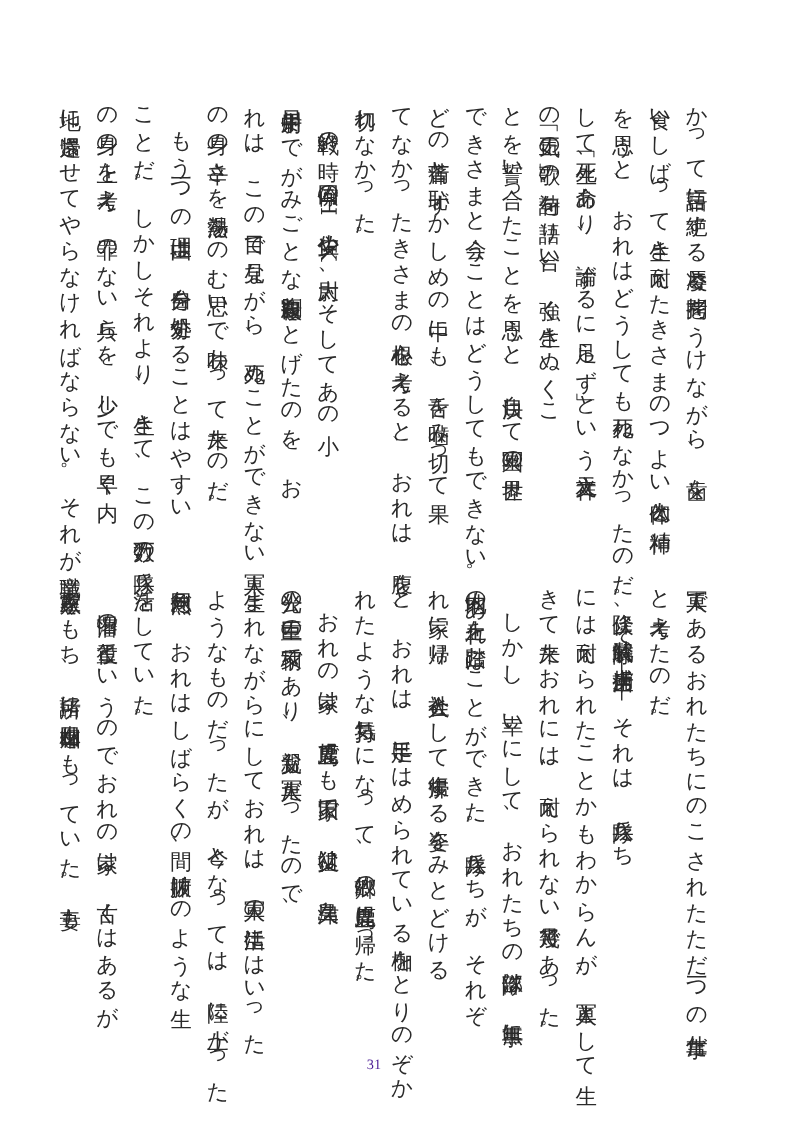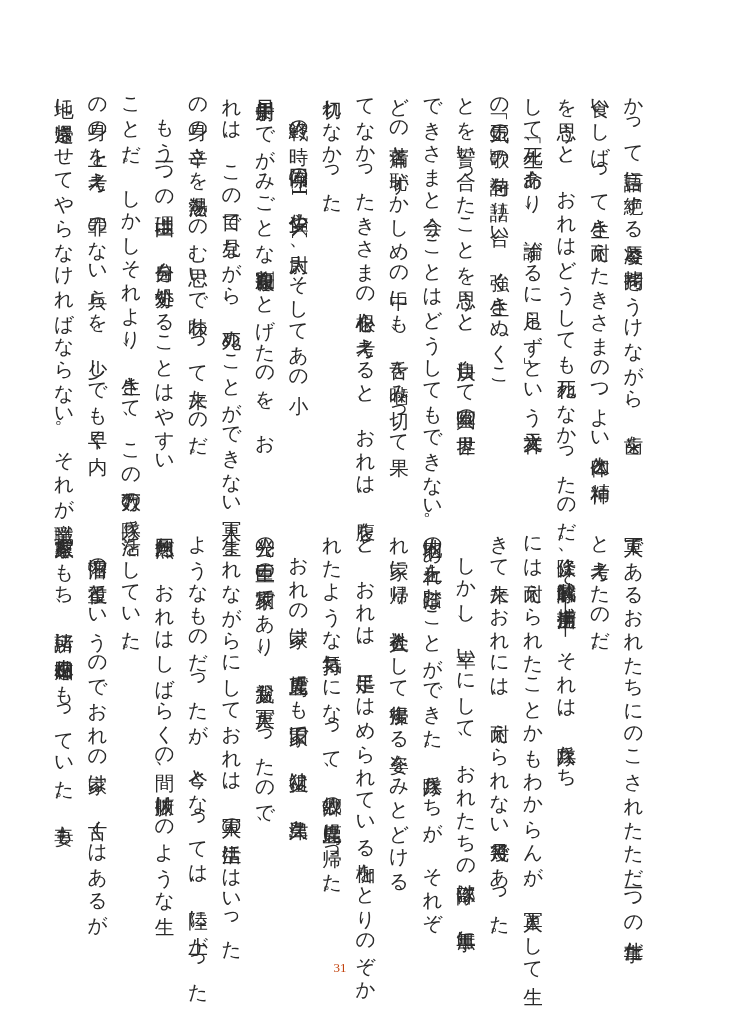--- a/index.html
+++ b/index.html
@@ -7,21 +7,21 @@
            font-family: "DejaVu Serif", "Liberation Serif", serif; color: #2a2a2a; }
     .page { position: absolute; left: 0; top: 0; width: 730px; height: 1024px; background: #ffffff; }
     .block { position: absolute; right: 82px; width: 570px; height: 420px; }
     .block.top { top: 84px; }
     .block.bottom { top: 522px; }
     .col { position: absolute; top: 0; width: 30px; height: 420px;
            writing-mode: vertical-rl; text-orientation: mixed;
            font-size: 19.6px; line-height: 30px; letter-spacing: 1.2px;
            white-space: nowrap; overflow: visible; }
     .page-number { position: absolute; left: 0; width: 680px; top: 960px; text-align: center;
-                   font-size: 13px; color: #c2410c; font-family: "Liberation Serif", serif; }
+                   font-size: 13px; color: #4c1d95; font-family: "Liberation Serif", serif; }
   </style>
 </head>
 <body>
 
 <div class="page">
   <div class="block top">
     <div class="col" style="right:0px">かって言語に絶する凌辱と拷問をうけながら、歯を</div>
     <div class="col" style="right:33.5px">食いしばって生き耐えたきさまのつよい肉体と精神</div>
     <div class="col" style="right:67px">を思うと、おれはどうしても死ねなかったのだ。そ</div>
     <div class="col" style="right:100.5px">して「死生、命あり、論ずるに足らず」という文天祥</div>

